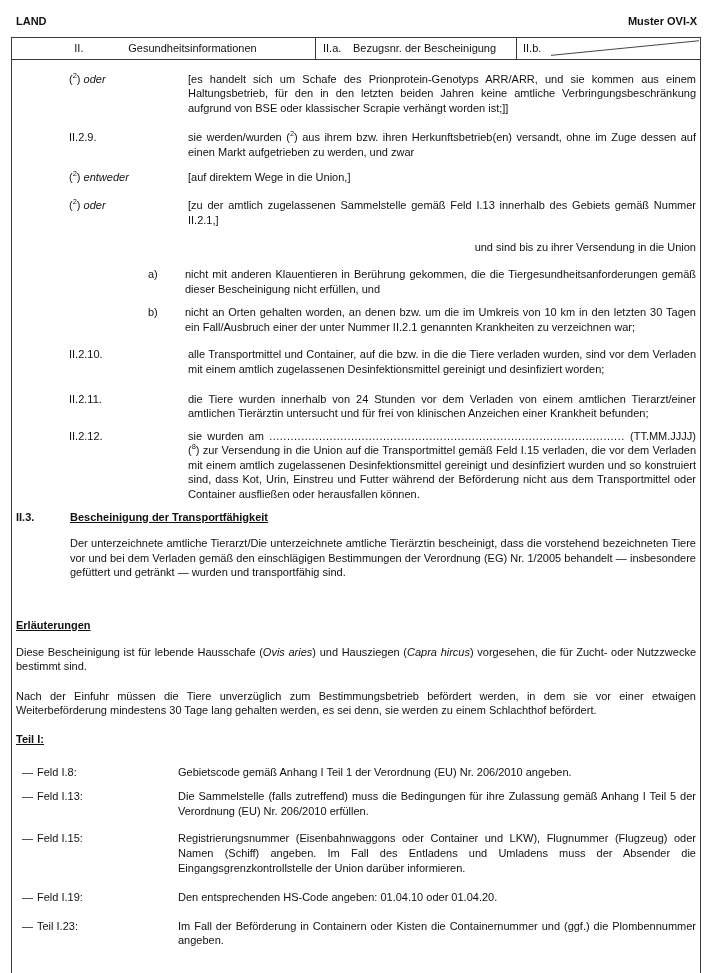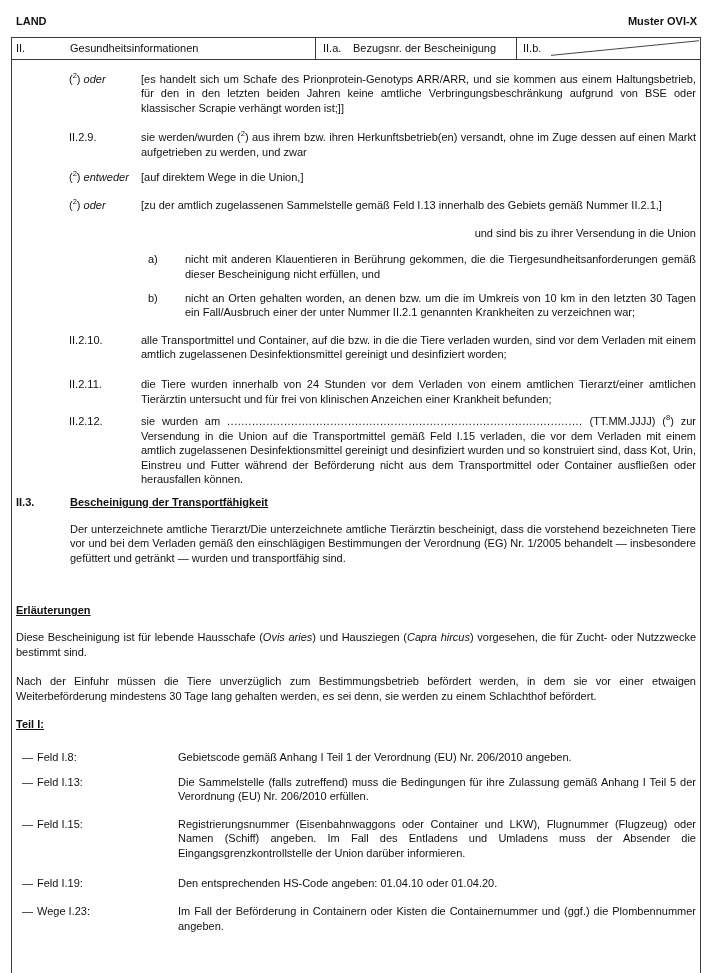--- a/index.html
+++ b/index.html
@@ -5,32 +5,32 @@
   * { margin:0; padding:0; box-sizing:border-box; }
   html,body { background:#ffffff; }
   body {
     width:711px; height:973px; overflow:hidden;
     font-family:"Liberation Sans","DejaVu Sans",sans-serif;
     font-size:11px; line-height:14.6px; color:#111;
   }
   .topbar { display:flex; justify-content:space-between; padding:14px 14px 0 16px; font-weight:bold; }
   .hdrtable { display:flex; margin:8px 10px 0 11px; border:1px solid #3c3c3c; height:23px; background:#fff; }
   .hc { display:flex; align-items:center; height:100%; }
-  .hc1 { width:304px; border-right:1px solid #3c3c3c; }
+  .hc1 { width:304px; border-right:1px solid #3c3c3c;justify-content:center; }
   .hc1 .num { padding-left:4px; width:58px; }
   .hc2 { width:201px; border-right:1px solid #3c3c3c; padding-left:7px; }
   .hc2 .num { width:30px; }
   .hc3 { flex:1; padding-left:6px; position:relative;text-align:right; }
   .hc3 svg { position:absolute; left:0; top:0; width:100%; height:100%; }
   .box {
     margin:0 10px 0 11px; height:922px; overflow:hidden;
     border-left:1px solid #3c3c3c; border-right:1px solid #3c3c3c;
     padding:12px 4px 4px 0;
   }
-  .row { display:flex; }
+  .row { display:flex;gap:47px; }
   .row .lb { flex:0 0 129px; padding-left:57px; }
   .row .tx { flex:1; text-align:justify; }
   .subrow { display:flex; padding-left:129px; }
   .subrow .sl { flex:0 0 44px; padding-left:7px; }
   .subrow .st { flex:1; text-align:justify; }
   .row3 { display:flex; }
   .row3 .lb3 { flex:0 0 58px; padding-left:4px; font-weight:bold; }
   .row3 .tx3 { flex:1; text-align:justify; }
   .fullw { padding-left:4px; text-align:justify; }
   .feld { display:flex; }
@@ -161,17 +161,17 @@
   </div>
 
   <div class="feld mb14">
     <div class="fd">—</div>
     <div class="fl">Feld I.19:</div>
     <div class="ft">Den entsprechenden HS-Code angeben: 01.04.10 oder 01.04.20.</div>
   </div>
 
   <div class="feld">
     <div class="fd">—</div>
-    <div class="fl">Wege I.23:</div>
+    <div class="fl">Teil I.23:</div>
     <div class="ft">Im Fall der Beförderung in Containern oder Kisten die Containernummer und (ggf.) die Plombennummer angeben.</div>
   </div>
 
 </div>
 
 </body></html>

